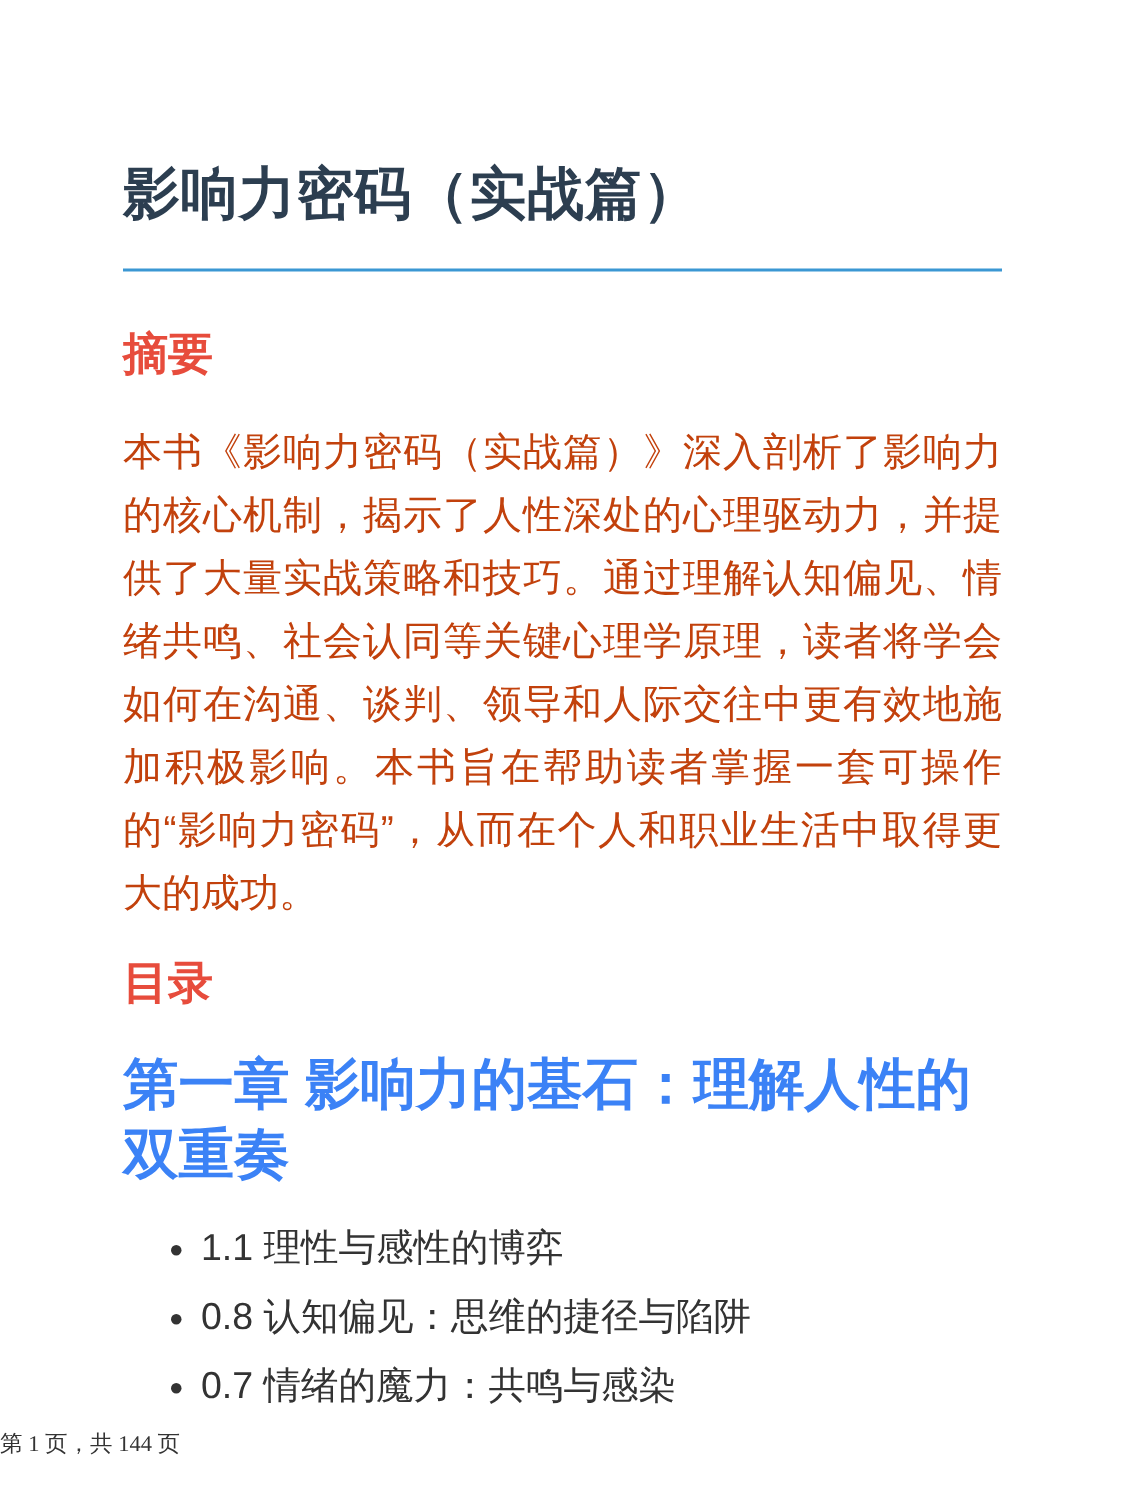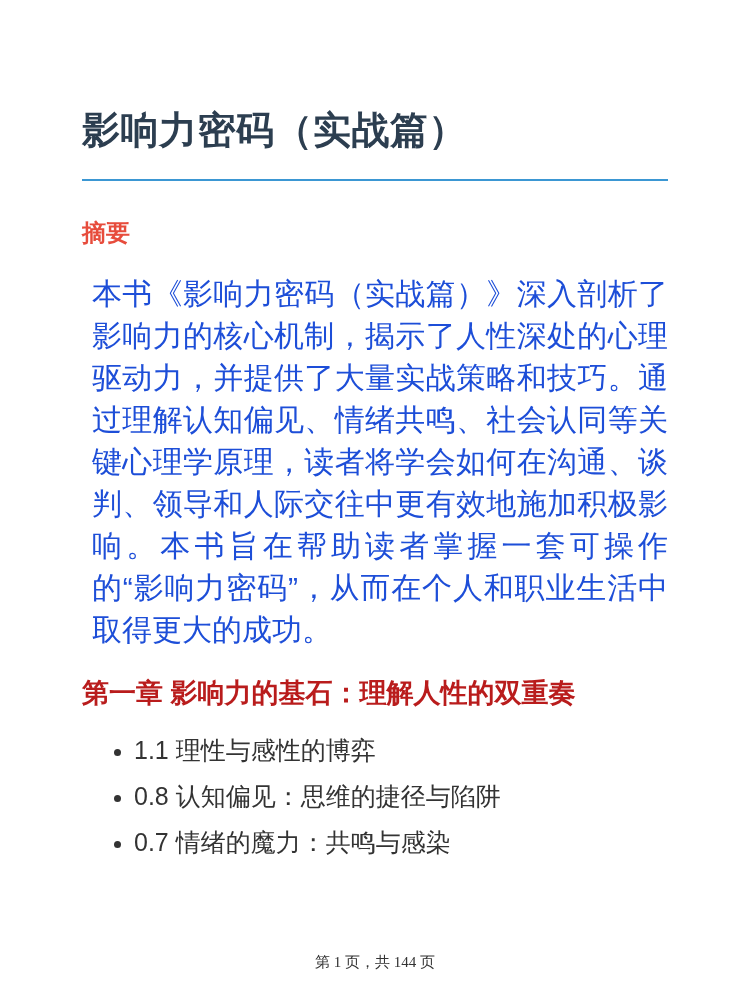--- a/index.html
+++ b/index.html
@@ -32,42 +32,42 @@
     letter-spacing: 0.5px;
   }
   .title-divider {
     height: 0;
     border: none;
     border-top: 2px solid #3b97d3;
     margin: 24px 0 0 0;
   }
   .section-heading {
     margin: 38px 0 0 0;
-    font-size: 24px;
+    font-size: 30px;
     line-height: 1.2;
     font-weight: 700;
     color: #e74c3c;
   }
   .abstract-paragraph {
-    margin: 25px 0 0 10px;
-    font-size: 30px;
+    margin: 25px 0 0 0;
+    font-size: 26px;
     line-height: 42px;
-    color: #1d4ed8;
+    color: #c2410c;
     text-align: justify;
     text-justify: inter-ideograph;
   }
   .toc-heading {
     margin-top: 22px;
   }
   .chapter-heading {
     margin: 26px 0 0 0;
-    font-size: 27px;
+    font-size: 37px;
     line-height: 1.25;
     font-weight: 700;
-    color: #b91c1c;
+    color: #3b82f6;
   }
   .chapter-list {
     margin: 24px 0 0 0;
     padding: 0 0 0 52px;
     list-style: disc;
   }
   .chapter-list li {
     font-size: 25px;
     line-height: 1.25;
     color: #333333;
@@ -78,21 +78,21 @@
     font-size: 22px;
   }
   .chapter-2 {
     margin-top: 40px;
   }
   .page-footer {
     position: absolute;
     left: 0;
     bottom: 28px;
     width: 100%;
-    text-align: center;
+    text-align: left;
   }
   .page-footer span {
     font-family: "Liberation Serif", "DejaVu Serif", serif;
     font-size: 15px;
     color: #333333;
   }
 </style>
 </head>
 <body>
 
@@ -100,20 +100,21 @@
   <div class="content">
 
     <h1 class="book-title">影响力密码（实战篇）</h1>
 
     <hr class="title-divider">
 
     <h2 class="section-heading">摘要</h2>
 
     <p class="abstract-paragraph">本书《影响力密码（实战篇）》深入剖析了影响力的核心机制，揭示了人性深处的心理驱动力，并提供了大量实战策略和技巧。通过理解认知偏见、情绪共鸣、社会认同等关键心理学原理，读者将学会如何在沟通、谈判、领导和人际交往中更有效地施加积极影响。本书旨在帮助读者掌握一套可操作的“影响力密码”，从而在个人和职业生活中取得更大的成功。</p>
 
+    <h2 class="section-heading toc-heading">目录</h2>
 
     <h3 class="chapter-heading">第一章 影响力的基石：理解人性的双重奏</h3>
 
     <ul class="chapter-list">
       <li>1.1 理性与感性的博弈</li>
       <li>0.8 认知偏见：思维的捷径与陷阱</li>
       <li>0.7 情绪的魔力：共鸣与感染</li>
     </ul>
 
 

